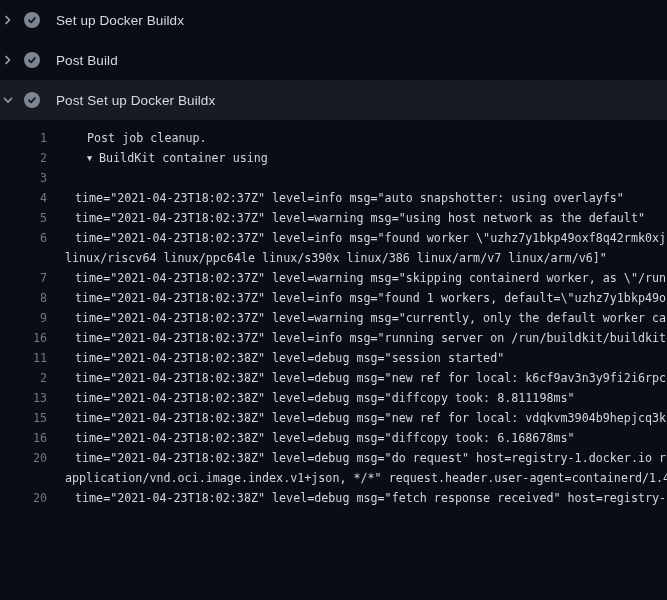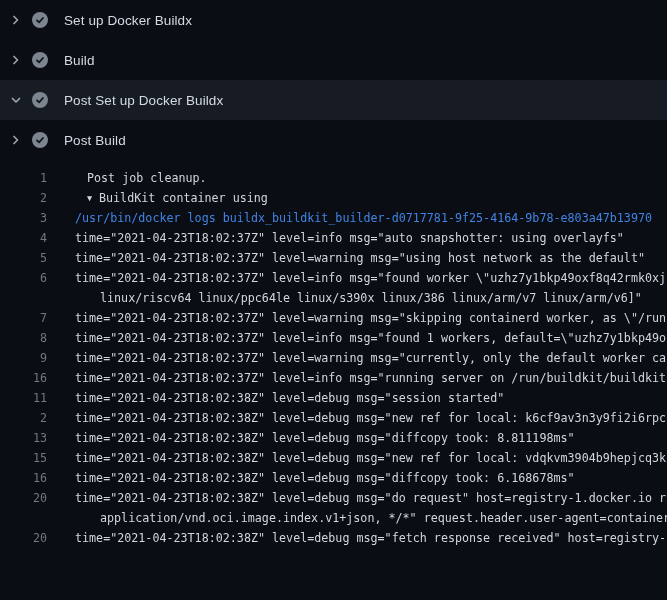--- a/index.html
+++ b/index.html
@@ -4,21 +4,21 @@
 <style>
   html,body{margin:0;padding:0;}
   body{
     width:667px;height:600px;overflow:hidden;
     background:var(--bg,#0a0d13);
     font-family:"Liberation Sans","DejaVu Sans",sans-serif;
   }
   .steps-list{width:667px;}
   .step-row{
     height:40px;display:flex;align-items:center;
-    padding-left:8px;box-sizing:border-box;cursor:pointer;
+    box-sizing:border-box;cursor:pointer;
   }
   .step-row.expanded{background:var(--row-hl,#171b23);}
   .icon-box{width:16px;height:16px;flex:0 0 16px;display:flex;align-items:center;justify-content:center;}
   .check-box{margin-left:8px;}
   .step-label{
     margin-left:16px;
     color:var(--step-label,#d5dbe3);
     font-size:13.5px;font-weight:400;letter-spacing:.1px;
   }
   .log-area{
@@ -28,21 +28,21 @@
     font-size:11.7px;line-height:20px;
   }
   .log-line{position:relative;height:20px;white-space:pre;}
   .ln{
     position:absolute;left:0;top:0;width:47px;display:block;
     text-align:right;color:var(--line-num,#6e7981);
     text-decoration:none;cursor:pointer;
   }
   .lc{display:block;margin-left:87px;color:var(--log-text,#d0d7de);}
   .lc.child{margin-left:75px;}
-  .lc.wrap{margin-left:100px;}
+  .lc.wrap{margin-left:65px;}
   .lc.command{margin-left:75px;color:var(--cmd-blue,#4184e4);}
   .toggle{
     display:inline-block;width:12px;font-size:8.5px;
     color:var(--log-text,#d0d7de);cursor:pointer;vertical-align:1px;
   }
 </style>
 </head>
 <body style="--bg: #0a0d13; --row-hl: #171b23; --step-label: #d5dbe3; --line-num: #6e7981; --log-text: #d0d7de; --cmd-blue: #4184e4;">
 
 <div class="steps-list">
@@ -65,55 +65,41 @@
         <svg width="16" height="16" viewBox="0 0 16 16">
           <path d="M6 4.5L9.5 8 6 11.5" fill="none" stroke="#9aa3ad" stroke-width="1.7" stroke-linecap="round" stroke-linejoin="round"></path>
         </svg>
       </span>
       <span class="icon-box check-box">
         <svg width="16" height="16" viewBox="0 0 16 16">
           <circle cx="8" cy="8" r="8" fill="#7d8590"></circle>
           <path d="M5 8.3l2.1 2.1 3.9-4.4" fill="none" stroke="#10151c" stroke-width="1.8" stroke-linecap="round" stroke-linejoin="round"></path>
         </svg>
       </span>
-      <span class="step-label">Build</span>
+      <span class="step-label">Post Build</span>
     </div>
     <div class="step-row expanded">
       <span class="icon-box">
         <svg width="16" height="16" viewBox="0 0 16 16">
           <path d="M4.5 6.5L8 10l3.5-3.5" fill="none" stroke="#9aa3ad" stroke-width="1.7" stroke-linecap="round" stroke-linejoin="round"></path>
         </svg>
       </span>
       <span class="icon-box check-box">
         <svg width="16" height="16" viewBox="0 0 16 16">
           <circle cx="8" cy="8" r="8" fill="#7d8590"></circle>
           <path d="M5 8.3l2.1 2.1 3.9-4.4" fill="none" stroke="#10151c" stroke-width="1.8" stroke-linecap="round" stroke-linejoin="round"></path>
         </svg>
       </span>
       <span class="step-label">Post Set up Docker Buildx</span>
     </div>
-    <div class="step-row">
-      <span class="icon-box">
-        <svg width="16" height="16" viewBox="0 0 16 16">
-          <path d="M6 4.5L9.5 8 6 11.5" fill="none" stroke="#9aa3ad" stroke-width="1.7" stroke-linecap="round" stroke-linejoin="round"></path>
-        </svg>
-      </span>
-      <span class="icon-box check-box">
-        <svg width="16" height="16" viewBox="0 0 16 16">
-          <circle cx="8" cy="8" r="8" fill="#7d8590"></circle>
-          <path d="M5 8.3l2.1 2.1 3.9-4.4" fill="none" stroke="#10151c" stroke-width="1.8" stroke-linecap="round" stroke-linejoin="round"></path>
-        </svg>
-      </span>
-      <span class="step-label">Post Build</span>
-    </div>
   </div>
 <div class="log-area">
     <div class="log-line"><a class="ln">1</a><span class="lc plain">Post job cleanup.</span></div>
     <div class="log-line"><a class="ln">2</a><span class="lc group"><span class="toggle">▼</span><span>BuildKit container using</span></span></div>
-    <div class="log-line"><a class="ln">3</a><span class="lc command">/usr/bin/docker logs buildx_buildkit_builder-d0717781-9f25-4164-9b78-e803a47b13970</span></div>
+    <div class="log-line"><a class="ln">3</a></div>
     <div class="log-line"><a class="ln">4</a><span class="lc child">time="2021-04-23T18:02:37Z" level=info msg="auto snapshotter: using overlayfs"</span></div>
     <div class="log-line"><a class="ln">5</a><span class="lc child">time="2021-04-23T18:02:37Z" level=warning msg="using host network as the default"</span></div>
     <div class="log-line"><a class="ln">6</a><span class="lc child">time="2021-04-23T18:02:37Z" level=info msg="found worker \"uzhz7y1bkp49oxf8q42rmk0xj</span></div>
     <div class="log-line"><span class="lc wrap">linux/riscv64 linux/ppc64le linux/s390x linux/386 linux/arm/v7 linux/arm/v6]"</span></div>
     <div class="log-line"><a class="ln">7</a><span class="lc child">time="2021-04-23T18:02:37Z" level=warning msg="skipping containerd worker, as \"/run</span></div>
     <div class="log-line"><a class="ln">8</a><span class="lc child">time="2021-04-23T18:02:37Z" level=info msg="found 1 workers, default=\"uzhz7y1bkp49o</span></div>
     <div class="log-line"><a class="ln">9</a><span class="lc child">time="2021-04-23T18:02:37Z" level=warning msg="currently, only the default worker ca</span></div>
     <div class="log-line"><a class="ln">16</a><span class="lc child">time="2021-04-23T18:02:37Z" level=info msg="running server on /run/buildkit/buildkit</span></div>
     <div class="log-line"><a class="ln">11</a><span class="lc child">time="2021-04-23T18:02:38Z" level=debug msg="session started"</span></div>
     <div class="log-line"><a class="ln">2</a><span class="lc child">time="2021-04-23T18:02:38Z" level=debug msg="new ref for local: k6cf9av3n3y9fi2i6rpc</span></div>

